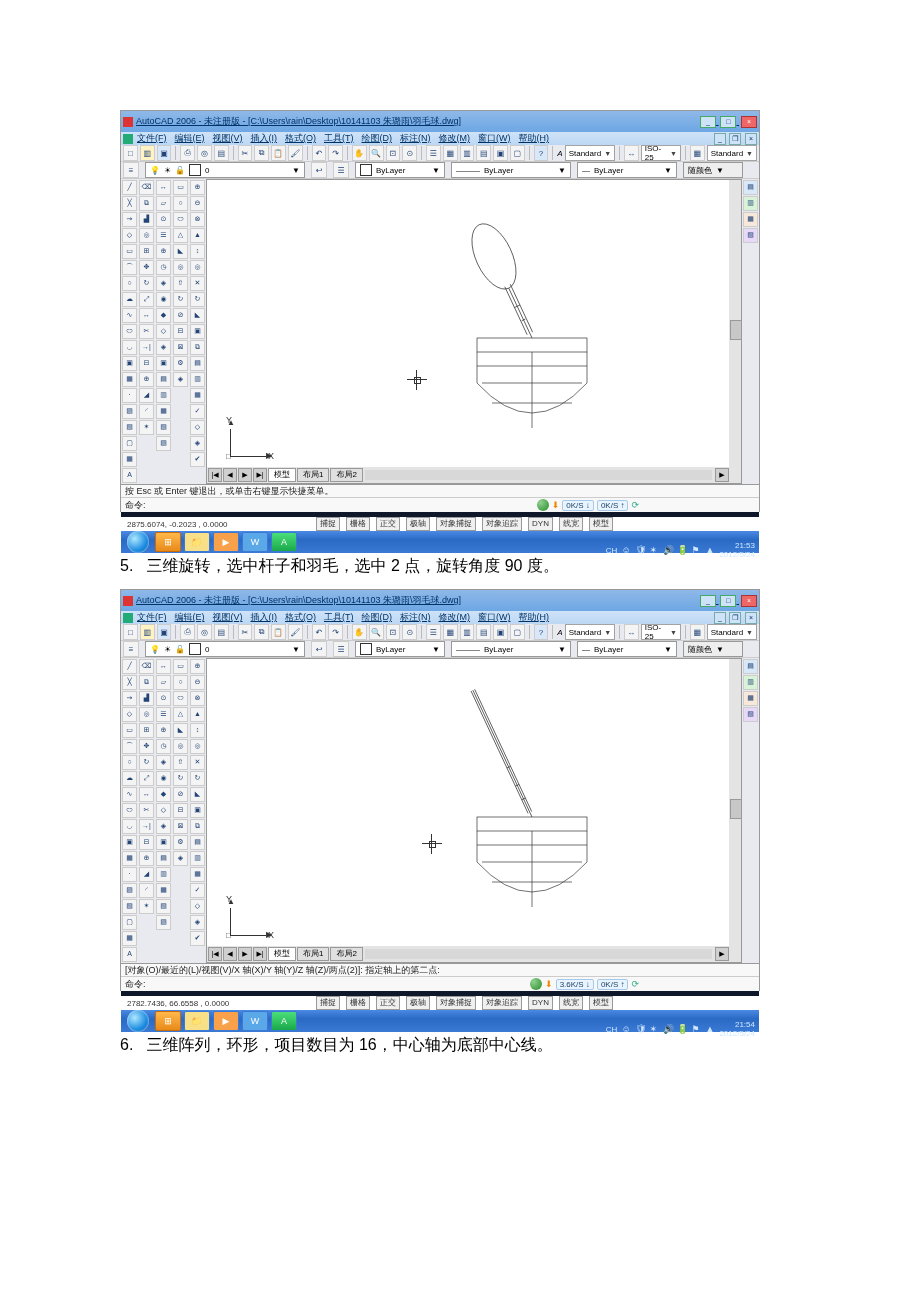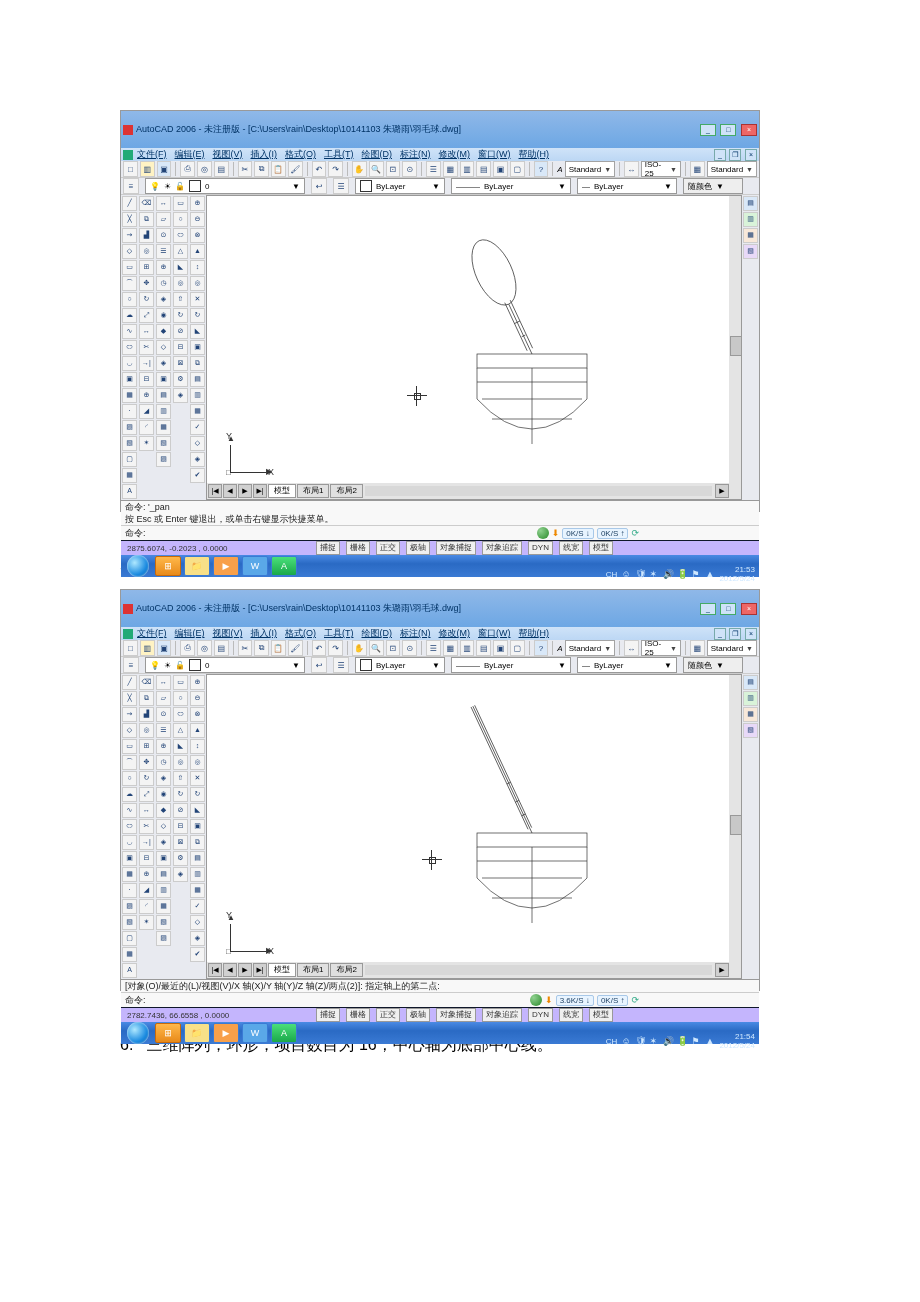--- a/index.html
+++ b/index.html
@@ -31,22 +31,23 @@
     display: flex;
     flex-direction: column;
     height: 400px;
     position: relative;
   }
   .titlebar {
     height: 14px;
     background: linear-gradient(#8fb8e8, #6da7e4);
     display: flex;
     align-items: center;
-    padding: 12px 2px;
+    padding: 4px 2px;
     color: #003366;
+    text-decoration: underline;
   }
   .titlebar .ticon {
     width: 10px; height: 10px; background: #d33; margin-right: 3px;
     display: inline-block;
   }
   .titlebar .tspacer { flex: 1; }
   .win-btns span {
     display: inline-block; width: 14px; height: 10px;
     margin-left: 2px; border: 1px solid #4a6;
     background: #cfe3f8; font-size: 7px; text-align: center;
@@ -218,22 +219,22 @@
   }
   .cmdpanel .globe{
     width:12px;height:12px;border-radius:50%;
     background:radial-gradient(circle at 30% 30%,#8fd18f,#2a8a2a);
   }
   .cmdpanel .badge{
     font-size:8px;background:#e8f4ff;border:1px solid #a8c8e8;
     padding:0 3px;border-radius:2px;color:#246;
   }
   .statusbar{
-    height:16px;background:#c4b5fd;
-    border-top:1px solid #0f172a;
+    height:16px;background:#ffffff;
+    border-top:5px solid #0f172a;
     display:flex;align-items:center;font-size:8px;
     color:#333;
   }
   .statusbar .coords{padding:0 6px;width:110px;}
   .statusbar .modes{display:flex;gap:6px;}
   .statusbar .modes span{
     border:1px solid #999;background:#f0f0f0;padding:0 3px;
     height:12px;line-height:11px;
   }
   .taskbar{
@@ -544,21 +545,20 @@
         </div>
         <div class="side-tb right">
           <div class="sbtn" style="background:#d9e8f8">▤</div>
           <div class="sbtn" style="background:#d9f3d9">▥</div>
           <div class="sbtn" style="background:#f8e8d9">▦</div>
           <div class="sbtn" style="background:#e8d9f8">▧</div>
         </div>
       </div>
 
       <div class="cmdpanel">
-        <div class="line">命令:   '_pan</div>
         <div class="line">按 Esc 或 Enter 键退出，或单击右键显示快捷菜单。</div>
         <div class="input">
           <span>命令:</span>
         </div>
         <div class="right-icons">
           <span class="globe"></span>
           <span style="color:#e80;font-size:9px">⬇</span>
           <span class="badge">0K/S ↓</span>
           <span class="badge">0K/S ↑</span>
           <span style="color:#3a8">⟳</span>

